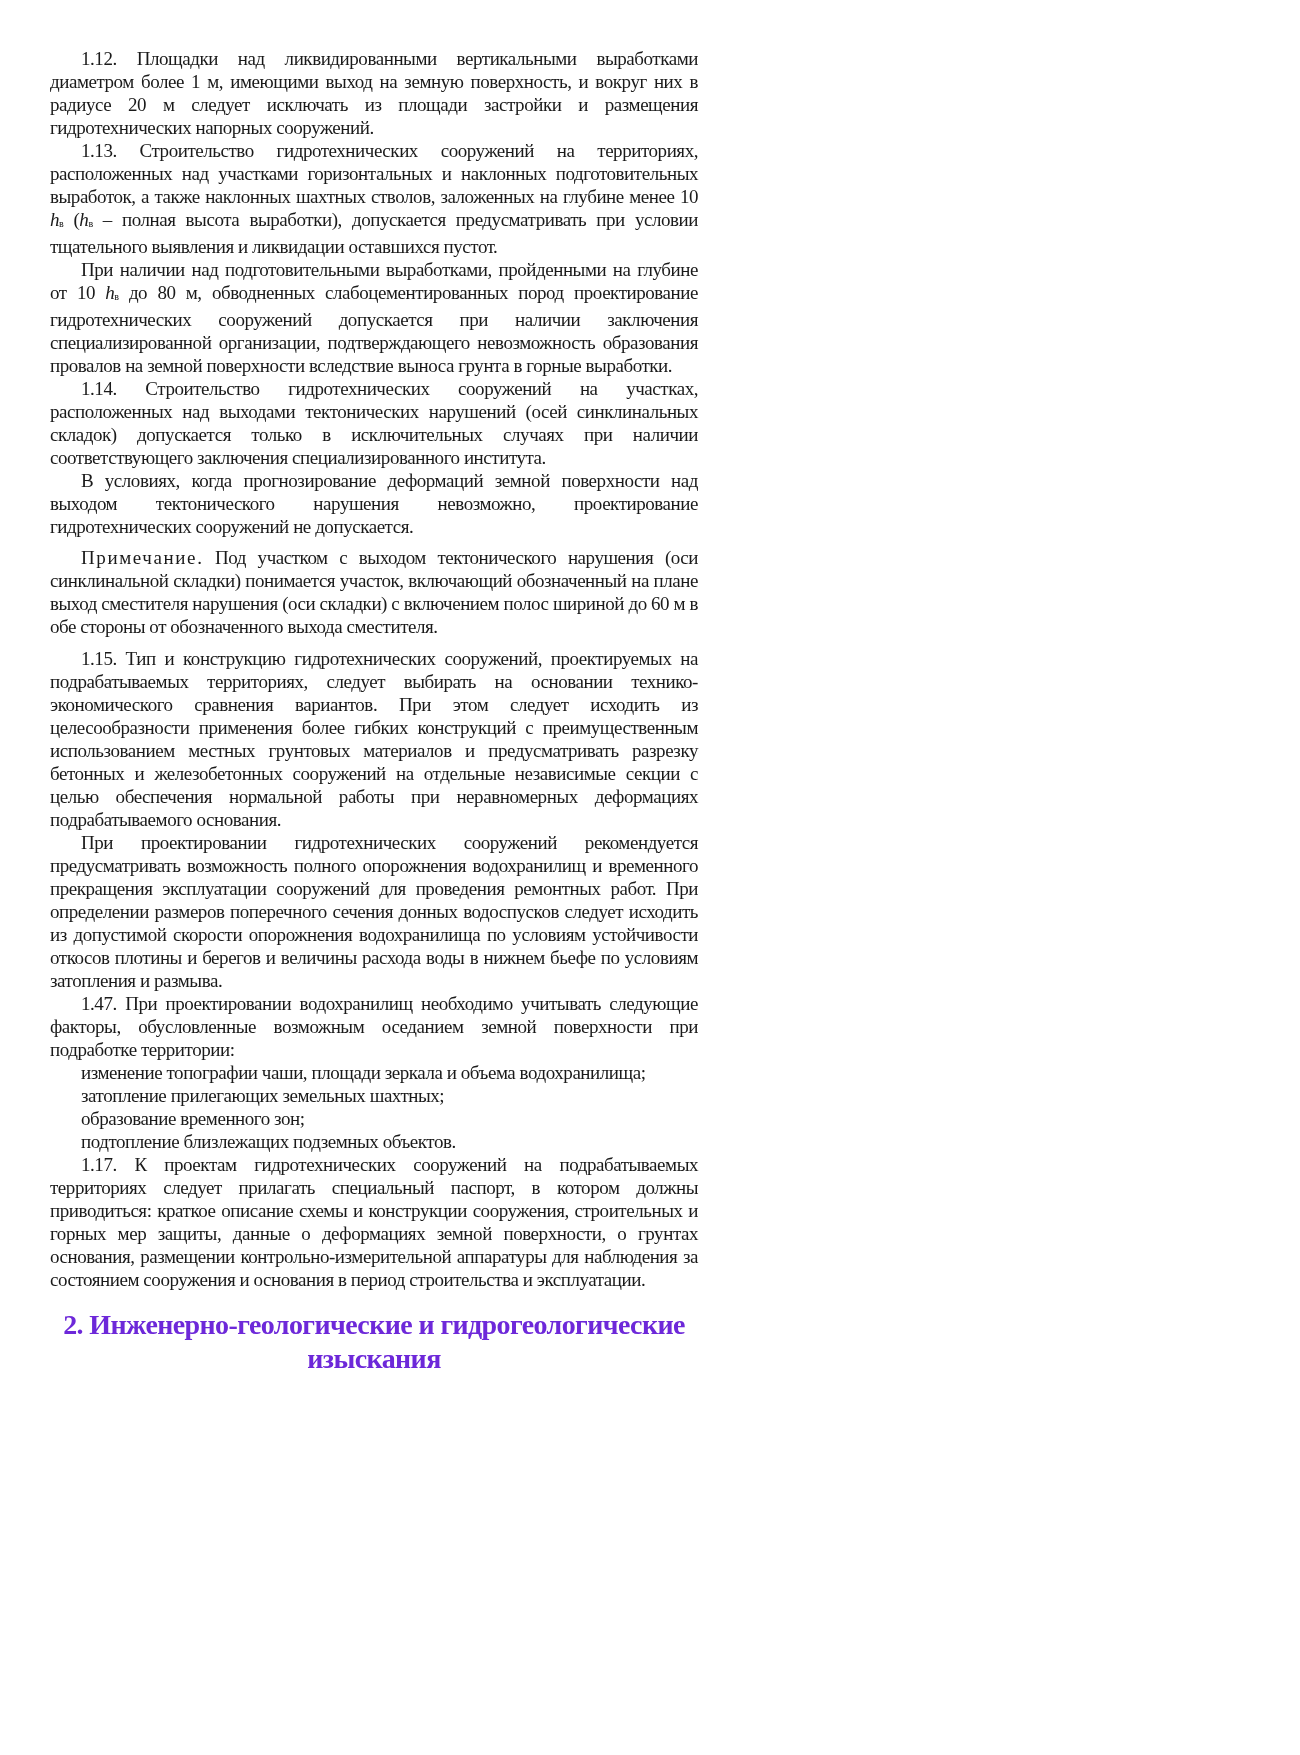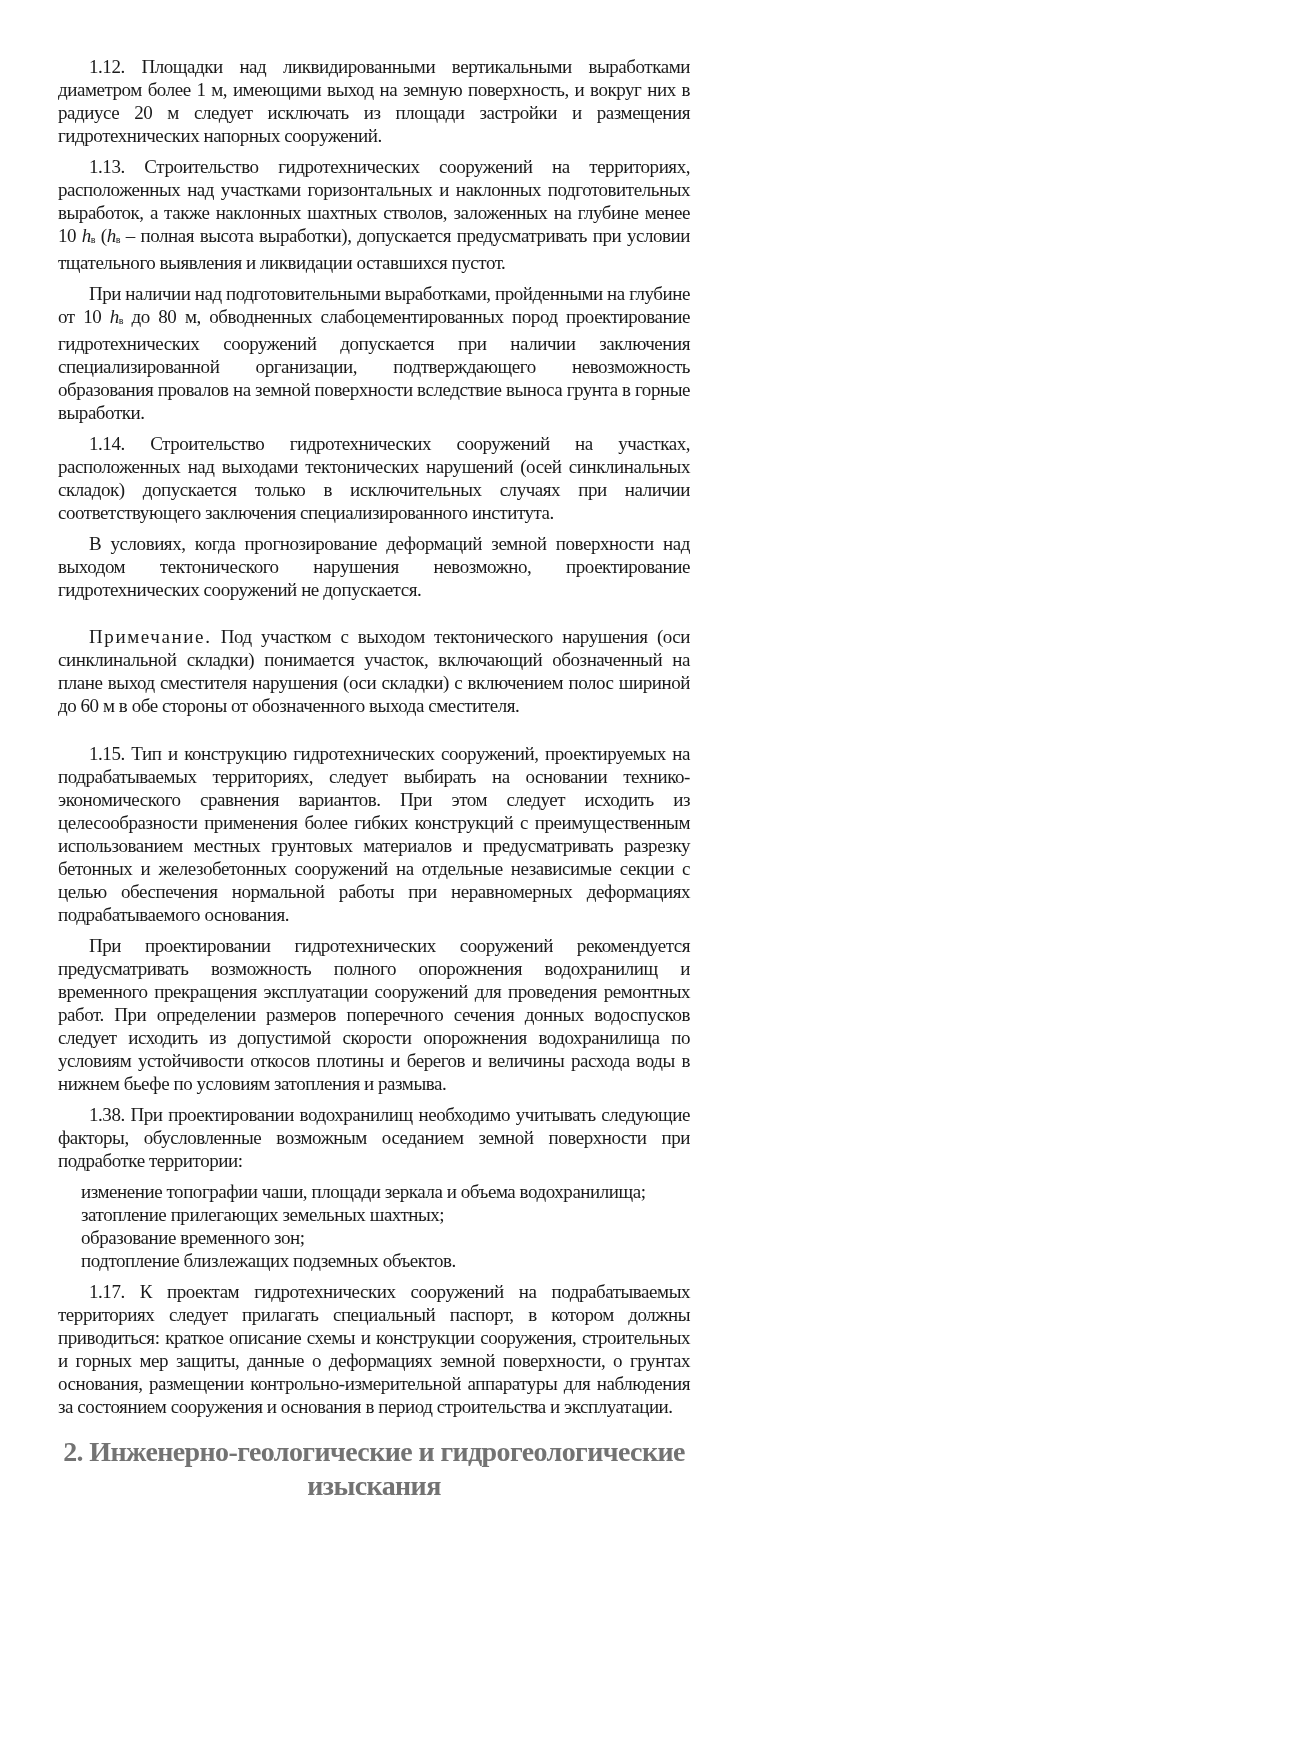--- a/index.html
+++ b/index.html
@@ -2,30 +2,30 @@
 <html><head>
 <meta charset="utf-8">
 <style>
   html, body { margin:0; padding:0; background:#ffffff; }
   body { width:1300px; height:1755px; position:relative; overflow:hidden; }
   .page {
     position:absolute; left:50px; top:47px; width:648px;
     font-family:"Liberation Serif", "DejaVu Serif", serif;
     font-size:19px; line-height:23px; color:#1a1a1a;
   }
-  .p { text-align:justify; text-indent:31px; margin:8px; letter-spacing:-0.45px; word-spacing:0px; }
+  .p { text-align:justify; text-indent:31px; margin:0; letter-spacing:-0.45px; word-spacing:0px; }
   .gap { height:8px; }
   .gap2 { height:9px; }
   .spaced { letter-spacing:1.6px; }
   .h-var { font-style:italic; }
   .sub { font-size:10px; vertical-align:-1px; font-style:normal; }
   .heading {
     margin:17px 0 0 0; text-align:center;
     font-family:"Liberation Serif", "DejaVu Serif", serif;
-    font-size:28px; line-height:34px; color:#737373; letter-spacing:-0.6px;
+    font-size:28px; line-height:34px; color:#6d28d9; letter-spacing:-0.6px;
   }
   .li { text-indent:31px; margin:0; text-align:justify; letter-spacing:-0.45px; }
 </style>
 </head>
 <body>
 
 <div class="page">
 
   <p class="p">1.12. Площадки над ликвидированными вертикальными выработками диаметром более 1 м, имеющими выход на земную поверхность, и вокруг них в радиусе 20 м следует исключать из площади застройки и размещения гидротехнических напорных сооружений.</p>
 
@@ -41,21 +41,21 @@
   <div class="gap"></div>
 
   <p class="p"><span class="spaced">Примечание.</span><span> Под участком с выходом тектонического нарушения (оси синклинальной складки) понимается участок, включающий обозначенный на плане выход сместителя нарушения (оси складки) с включением полос шириной до 60 м в обе стороны от обозначенного выхода сместителя.</span></p>
 
   <div class="gap2"></div>
 
   <p class="p">1.15. Тип и конструкцию гидротехнических сооружений, проектируемых на подрабатываемых территориях, следует выбирать на основании технико-экономического сравнения вариантов. При этом следует исходить из целесообразности применения более гибких конструкций с преимущественным использованием местных грунтовых материалов и предусматривать разрезку бетонных и железобетонных сооружений на отдельные независимые секции с целью обеспечения нормальной работы при неравномерных деформациях подрабатываемого основания.</p>
 
   <p class="p">При проектировании гидротехнических сооружений рекомендуется предусматривать возможность полного опорожнения водохранилищ и временного прекращения эксплуатации сооружений для проведения ремонтных работ. При определении размеров поперечного сечения донных водоспусков следует исходить из допустимой скорости опорожнения водохранилища по условиям устойчивости откосов плотины и берегов и величины расхода воды в нижнем бьефе по условиям затопления и размыва.</p>
 
-  <p class="p">1.38. При проектировании водохранилищ необходимо учитывать следующие факторы, обусловленные возможным оседанием земной поверхности при подработке территории:</p>
+  <p class="p">1.47. При проектировании водохранилищ необходимо учитывать следующие факторы, обусловленные возможным оседанием земной поверхности при подработке территории:</p>
 
   <p class="li">изменение топографии чаши, площади зеркала и объема водохранилища;</p>
   <p class="li">затопление прилегающих земельных шахтных;</p>
   <p class="li">образование временного зон;</p>
   <p class="li">подтопление близлежащих подземных объектов.</p>
 
   <p class="p">1.17. К проектам гидротехнических сооружений на подрабатываемых территориях следует прилагать специальный паспорт, в котором должны приводиться: краткое описание схемы и конструкции сооружения, строительных и горных мер защиты, данные о деформациях земной поверхности, о грунтах основания, размещении контрольно-измерительной аппаратуры для наблюдения за состоянием сооружения и основания в период строительства и эксплуатации.</p>
 
   <h2 class="heading">2. Инженерно-геологические и гидрогеологические изыскания</h2>
 </div>

